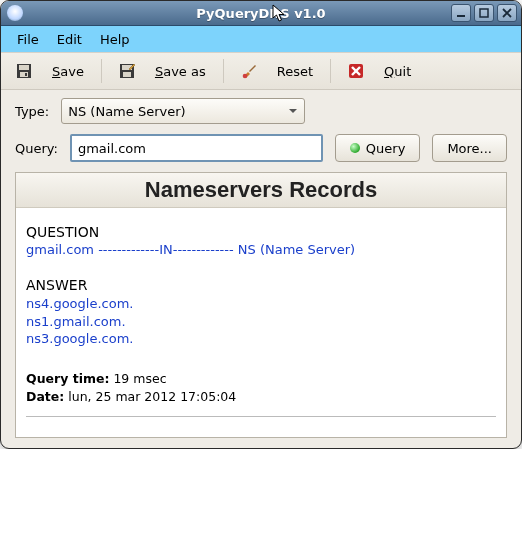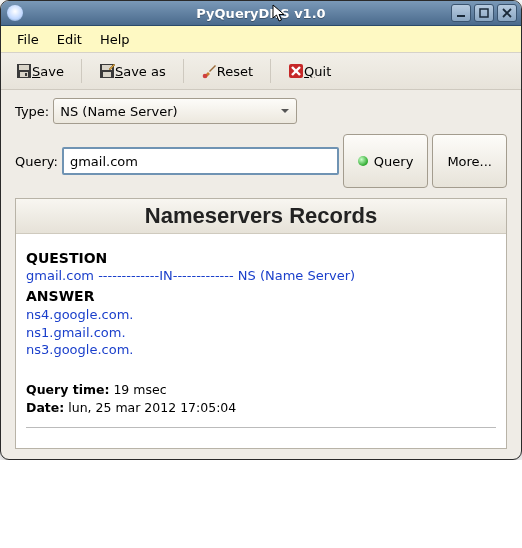--- a/index.html
+++ b/index.html
@@ -7,48 +7,48 @@
 
   
   .titlebar{height:24px;background:linear-gradient(to bottom,#7a99b8 0%,#4a6a8c 100%);display:flex;align-items:center;position:relative;color:#fff;font-weight:bold;font-size:13px;border-bottom:1px solid #2a4a6a}
   .titlebar .appicon{width:16px;height:16px;margin:0 6px;background:radial-gradient(circle at 50% 40%,#fff 0%,#c0d8ff 60%,#6080a0 100%);border-radius:50%}
   .titlebar .title{position:absolute;left:0;right:0;text-align:center;pointer-events:none;text-shadow:0 1px 0 rgba(0,0,0,.3)}
   .titlebar .winbtns{margin-left:auto;display:flex;gap:3px;padding-right:4px}
   .winbtn{width:18px;height:16px;background:linear-gradient(to bottom,#b7cbe0,#8aa6c2);border:1px solid #3a5470;border-radius:3px;display:flex;align-items:center;justify-content:center}
   .winbtn svg{display:block}
 
   
-  .menubar{height:26px;display:flex;align-items:center;gap:2px;padding:0 8px;background:#fef9c3;border-bottom:1px solid #d6d2c9}
+  .menubar{height:26px;display:flex;align-items:center;gap:2px;padding:0 8px;background:#7dd3fc;border-bottom:1px solid #d6d2c9}
   .menuitem{padding:3px 8px;border-radius:3px;cursor:default}
 
   
   .toolbar{display:flex;align-items:center;padding:6px 8px;gap:10px;border-bottom:1px solid #cec9bf;background:linear-gradient(to bottom,#f2efe8,#e7e3da)}
-  .tbtn{display:flex;align-items:center;gap:0;padding:3px 6px;border:1px solid transparent;border-radius:3px;cursor:default}
+  .tbtn{display:flex;align-items:center;gap:20px;padding:3px 6px;border:1px solid transparent;border-radius:3px;cursor:default}
   .tbtn .lbl{font-size:13px}
   .tbtn .ul{text-decoration:underline}
   .sep{width:1px;height:24px;background:#cec9bf}
 
   
   .queryarea{padding:8px 14px 10px 14px}
-  .row{display:flex;align-items:center;gap:4px;margin-bottom:10px}
+  .row{display:flex;align-items:center;gap:12px;margin-bottom:10px}
   .lbl-static{white-space:nowrap}
   .combo{flex:0 0 auto;width:230px;height:24px;border:1px solid #a39c8e;border-radius:3px;background:linear-gradient(to bottom,#fdfcf9,#ece8de);display:flex;align-items:center;padding:0 6px;position:relative;cursor:default}
   .combo .caret{margin-left:auto}
   .textinput{flex:1;height:24px;border:2px solid #6f93b3;border-radius:2px;background:#fff;padding:0 6px;font-family:inherit;font-size:13px;outline:none}
-  .btn{height:26px;padding:13px 14px;border:1px solid #a39c8e;border-radius:4px;background:linear-gradient(to bottom,#fdfcf9,#e7e3d9);display:flex;align-items:center;gap:6px;cursor:default}
+  .btn{height:26px;padding:0 14px;border:1px solid #a39c8e;border-radius:4px;background:linear-gradient(to bottom,#fdfcf9,#e7e3d9);display:flex;align-items:center;gap:6px;cursor:default}
   .greenled{width:10px;height:10px;border-radius:50%;background:radial-gradient(circle at 35% 35%,#c8ffc8,#2faa2f 70%,#0c6b0c)}
 
   
   .results-wrap{margin:0 14px 14px 14px;border:1px solid #b8b3a7;background:#fff}
   .results-header{background:linear-gradient(to bottom,#f8f6f1,#e6e2d8);border-bottom:1px solid #cfcabe;text-align:center;padding:4px 0}
   .results-header h1{margin:0;font-family:Liberation Sans, sans-serif;font-weight:bold;font-size:22px;color:#222}
   .results-body{padding:16px 10px 12px 10px;font-size:13px}
-  .sect-title{font-weight:bold;font-size:14px;margin-bottom:2px}
+  .sect-title{font-weight:normal;font-size:14px;margin-bottom:2px}
   .link{color:#1a3fcb;text-decoration:none}
-  .qline{color:#1a3fcb;margin-bottom:5px}
+  .qline{color:#1a3fcb;margin-bottom:20px}
   .answers{margin-bottom:22px}
   .answers div{color:#1a3fcb;line-height:1.35}
   .meta{font-size:12.5px;line-height:1.45;margin-bottom:10px}
   .meta b{font-weight:bold}
   hr.thin{border:none;border-top:1px solid #bbb;margin:8px 0}
   .powered{font-size:12.5px}
 
   
   .ico{width:16px;height:16px;display:inline-flex;align-items:center;justify-content:center}
   .cursor{position:absolute;left:271px;top:3px;pointer-events:none}

